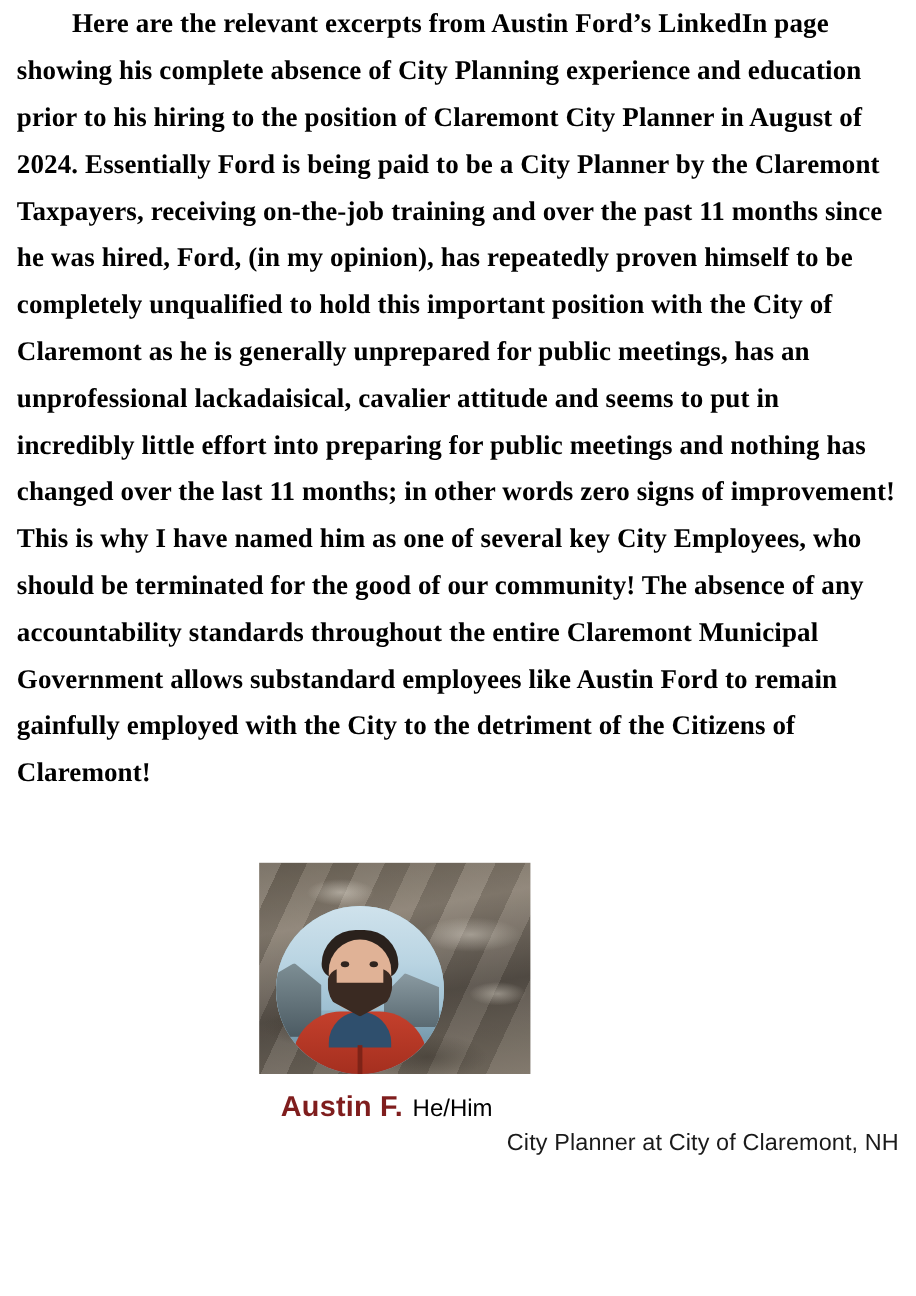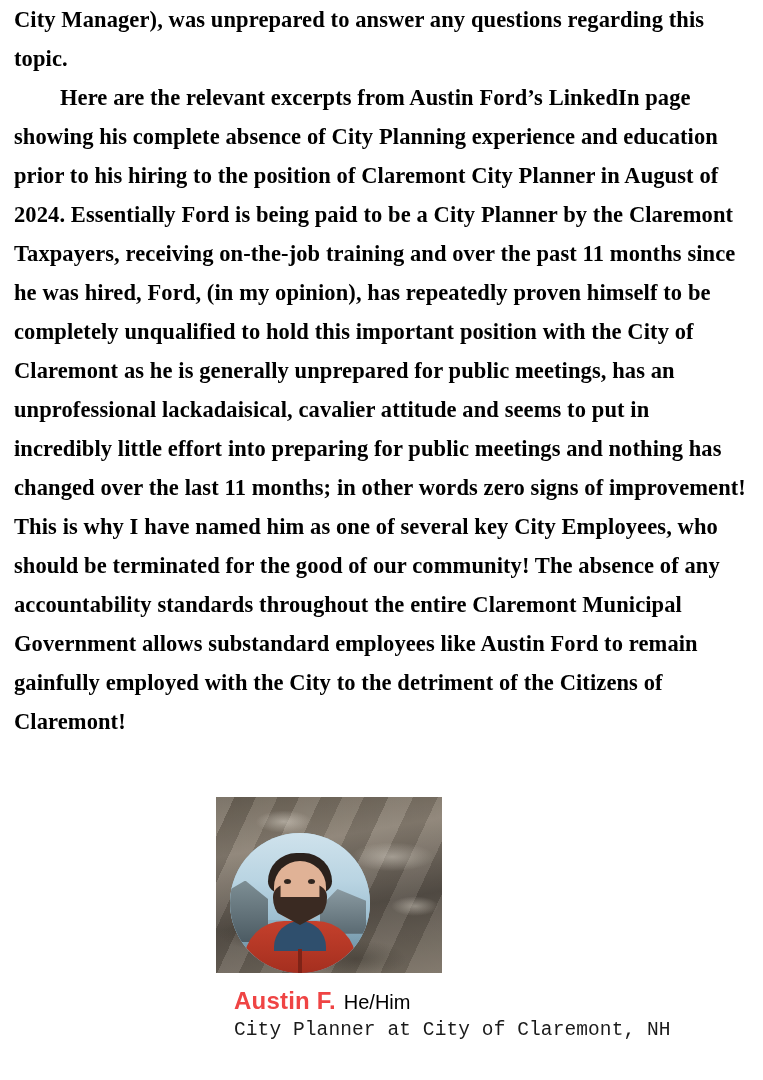--- a/index.html
+++ b/index.html
@@ -150,44 +150,44 @@
     margin-top: 14px;
     display: flex;
     align-items: baseline;
     gap: 8px;
     padding-left: 18px;
   }
   .profile-name {
     font-family: "Liberation Sans", sans-serif;
     font-size: 24px;
     font-weight: bold;
-    color: #ef4444;
+    color: #7f1d1d;
     letter-spacing: 0.2px;
   }
   .profile-pronouns {
     font-family: Liberation Sans, sans-serif;
     font-size: 20px;
     color: #000000;
   }
   .profile-headline {
     margin-top: 4px;
     padding-left: 18px;
-    font-family: Liberation Mono, monospace;
+    font-family: Liberation Sans, sans-serif;
     font-size: 19.5px;
     color: #1a1a1a;
     letter-spacing: 0.1px;
+    text-align: right;
   }
 </style>
 </head>
 <body>
 
 <div class="page">
 
   <div class="body-text">
-    <p class="para"><span>City Manager), was unprepared to answer any questions regarding this topic.</span></p>
     <p class="para"><span class="indent"></span><span>Here are the relevant excerpts from Austin Ford’s LinkedIn page showing his complete absence of City Planning experience and education prior to his hiring to the position of Claremont City Planner in August of 2024.  Essentially Ford is being paid to be a City Planner by the Claremont Taxpayers, receiving on-the-job training and over the past 11 months since he was hired, Ford, (in my opinion), has repeatedly proven himself to be completely unqualified to hold this important position with the City of Claremont as he is generally unprepared for public meetings, has an unprofessional lackadaisical, cavalier attitude and seems to put in incredibly little effort into preparing for public meetings and nothing has changed over the last 11 months; in other words zero signs of improvement!  This is why I have named him as one of several key City Employees, who should be terminated for the good of our community!  The absence of any accountability standards throughout the entire Claremont Municipal Government allows substandard employees like Austin Ford to remain gainfully employed with the City to the detriment of the Citizens of Claremont!</span></p>
   </div>
 
   <div class="profile-block">
     <div class="profile-photo">
       <div class="rock-texture"></div>
       <div class="avatar-circle">
         <div class="av-sky"></div>
         <div class="av-sea"></div>
         <div class="av-cliff-l"></div>

